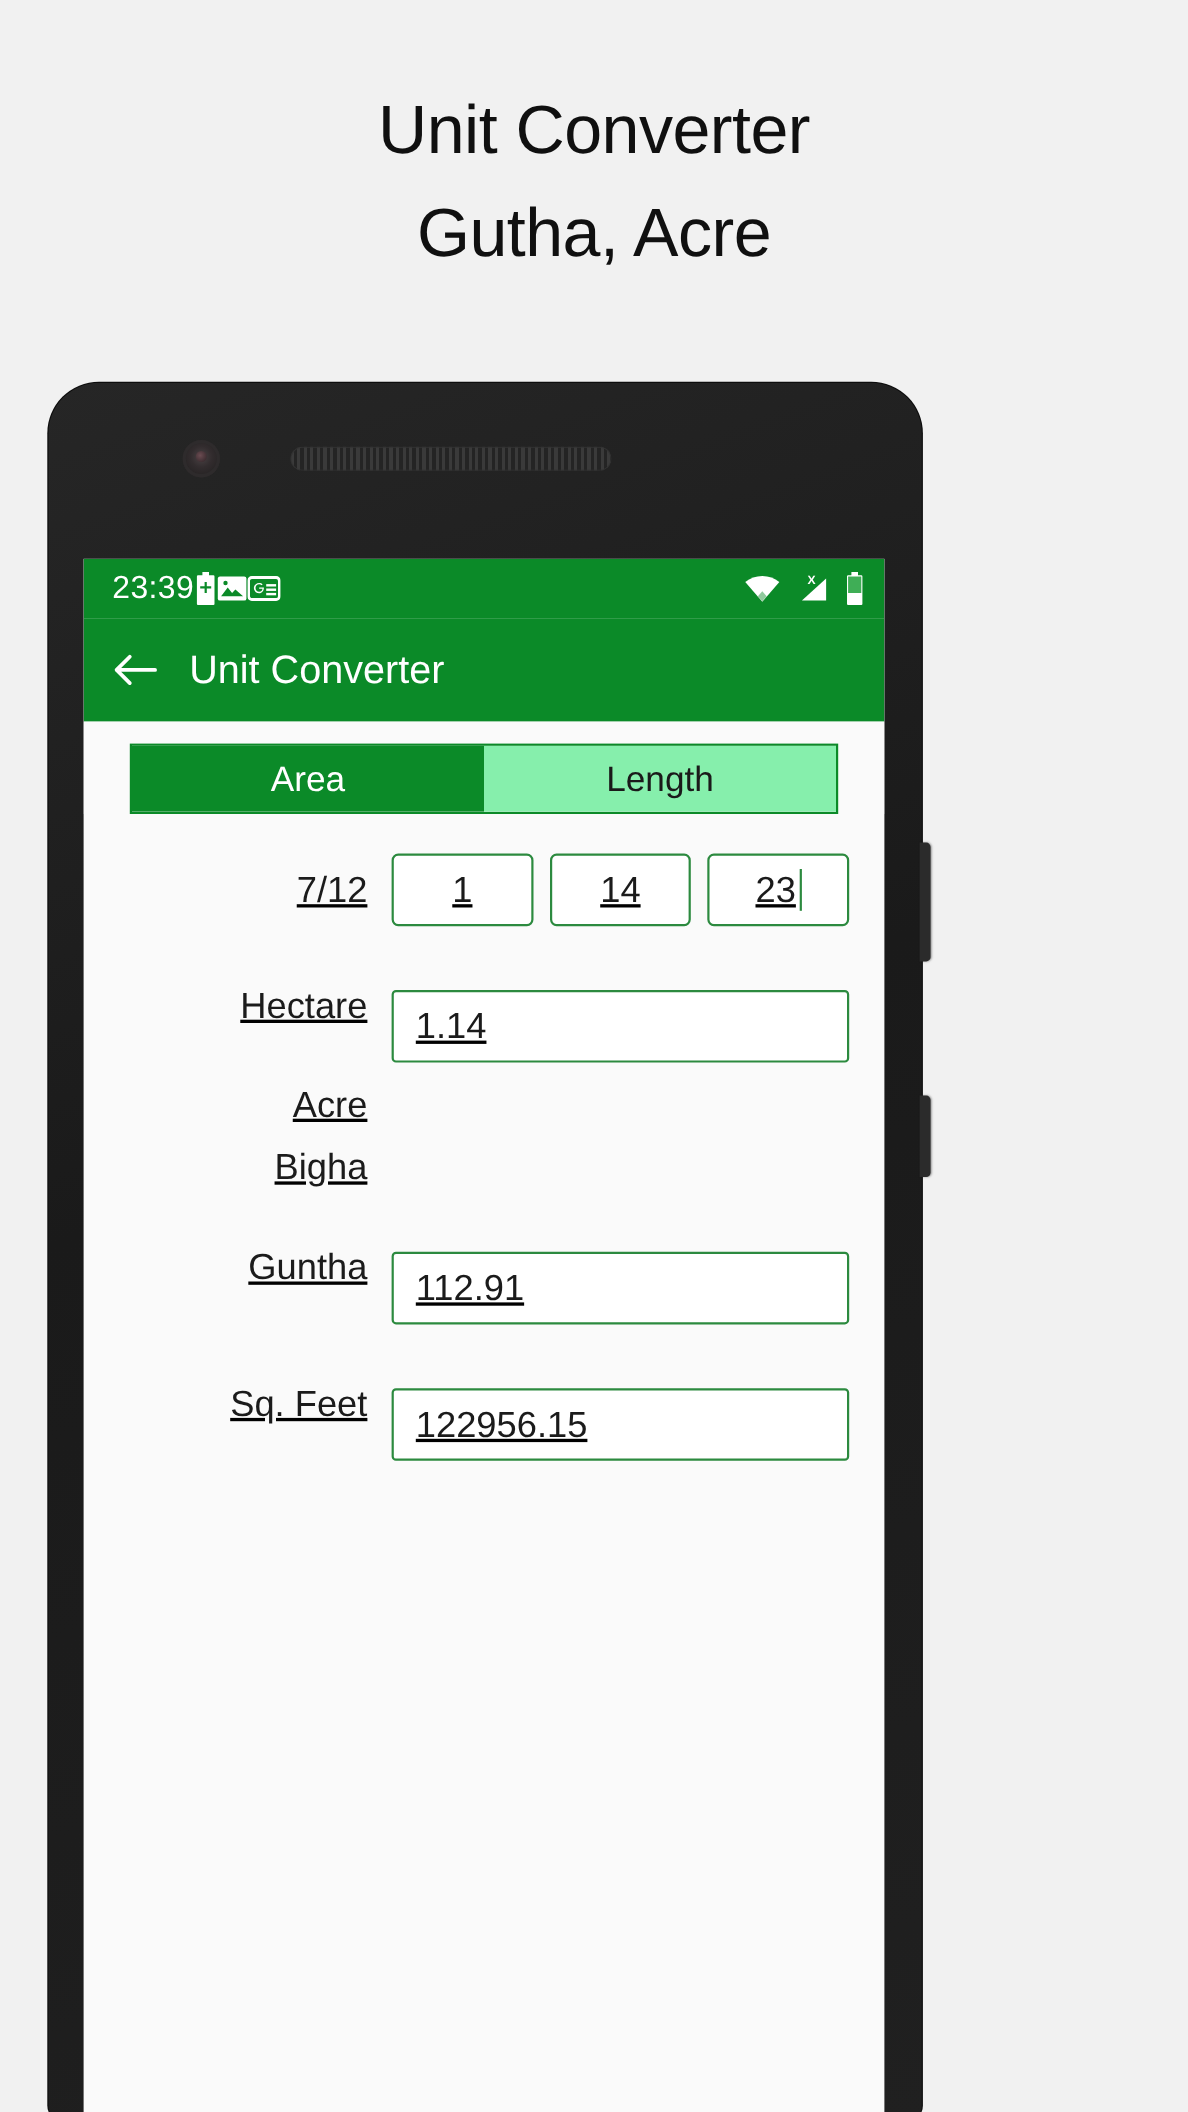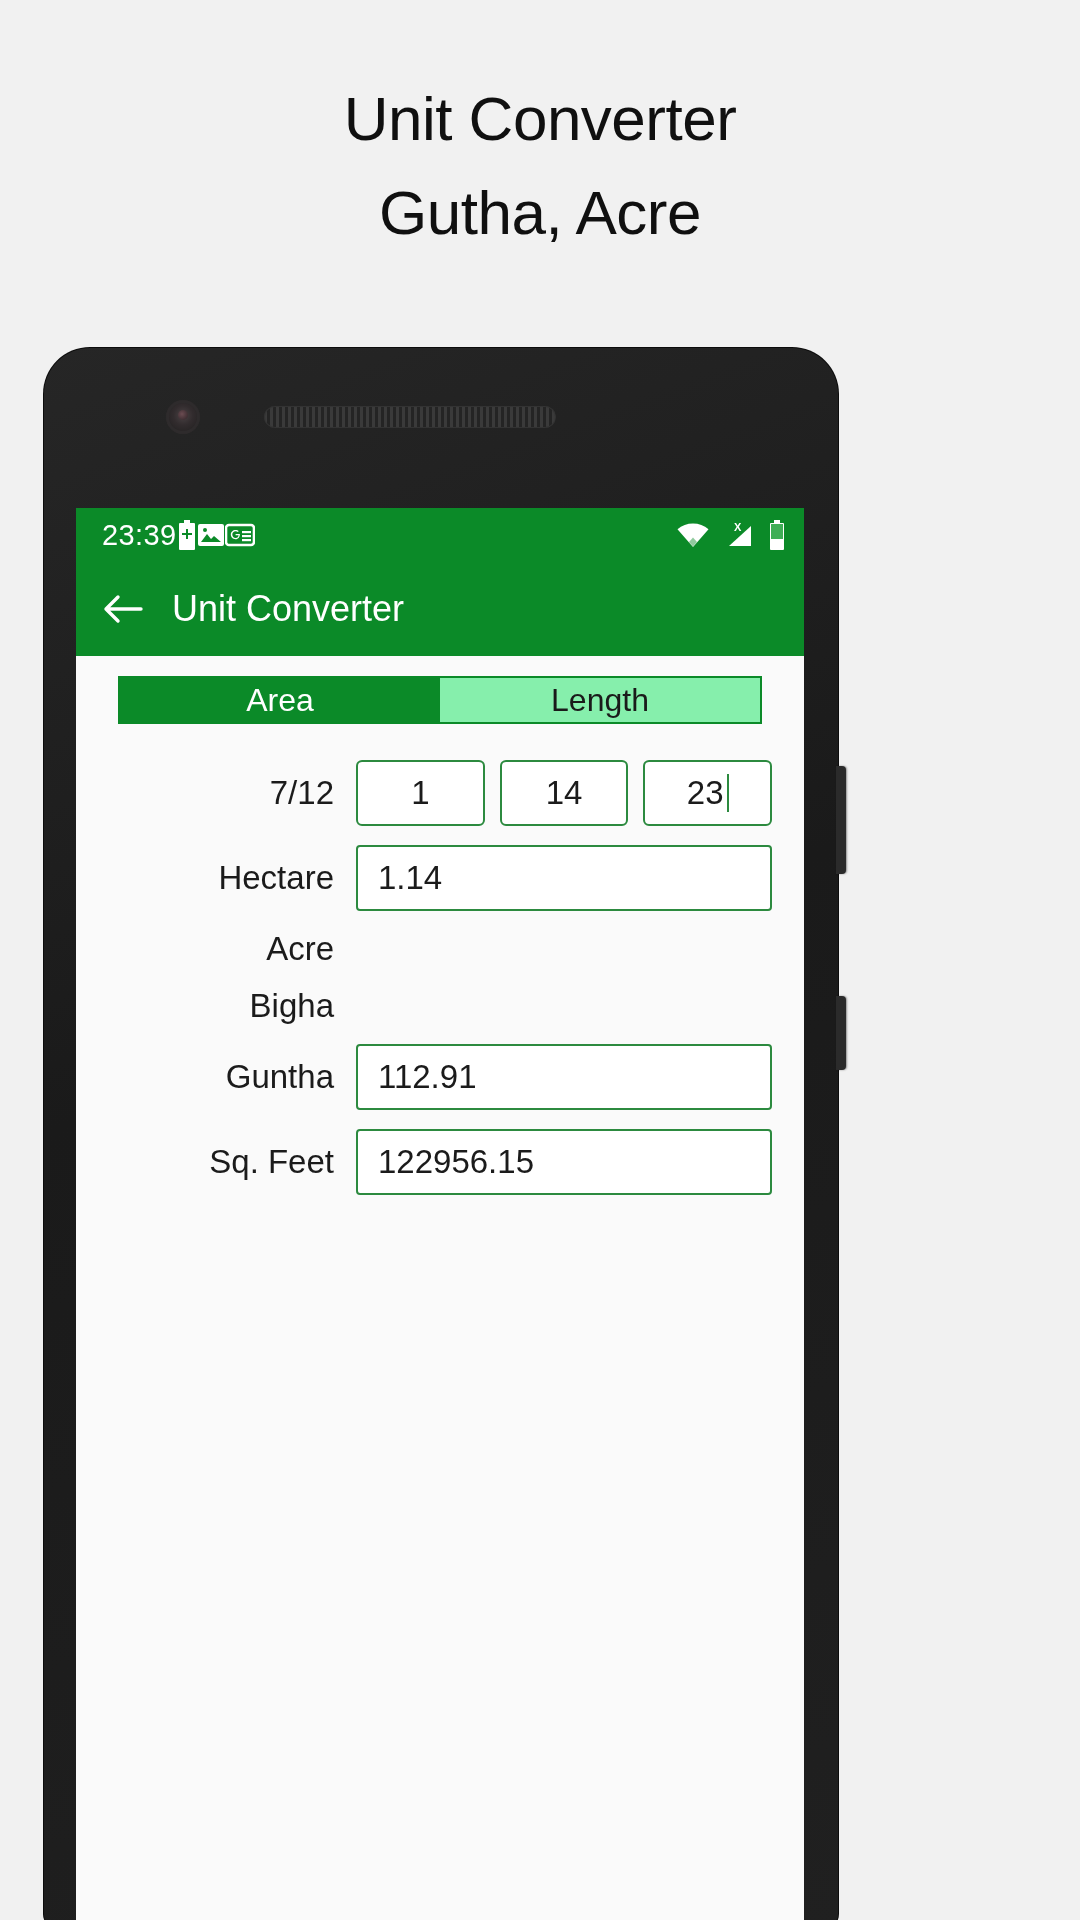--- a/index.html
+++ b/index.html
@@ -125,60 +125,62 @@
     color: #fff;
     font-size: 36px;
     font-weight: 400;
   }
 
   
   .tabs-outer { padding: 20px 42px 0 42px; background: #fafafa; }
   .tabs {
     display: flex;
     width: 100%;
-    height: 48px;
+    height: 64px;
     border: 2px solid #0b8a28;
     overflow: hidden;
   }
   .tab {
     flex: 1 1 50%;
     display: flex;
     align-items: center;
     justify-content: center;
     font-size: 32px;
   }
   .tab.active { background: #0b8a28; color: #ffffff; }
   .tab.inactive { background: #86efac; color: #1a1a1a; }
 
   
   .rows { padding: 36px 32px 0 32px; }
   .row {
     display: flex;
     align-items: center;
     margin-bottom: 19px;
+    text-decoration: underline;
   }
   .row-label {
     width: 248px;
     padding-right: 22px;
     text-align: right;
     font-size: 33px;
     color: #1b1b1b;
     flex: 0 0 248px;
   }
   .field {
     flex: 1 1 auto;
     height: 66px;
     background: #ffffff;
     border: 2px solid #2c8a3f;
     border-radius: 4px;
     display: flex;
     align-items: center;
     padding-left: 20px;
     font-size: 33px;
     color: #1b1b1b;
+    margin-top: 39px;
   }
   
   .row-triple { display: flex; gap: 15px; flex: 1 1 auto; }
   .field-sm {
     flex: 1 1 0;
     height: 66px;
     background: #ffffff;
     border: 2px solid #2c8a3f;
     border-radius: 6px;
     display: flex;

